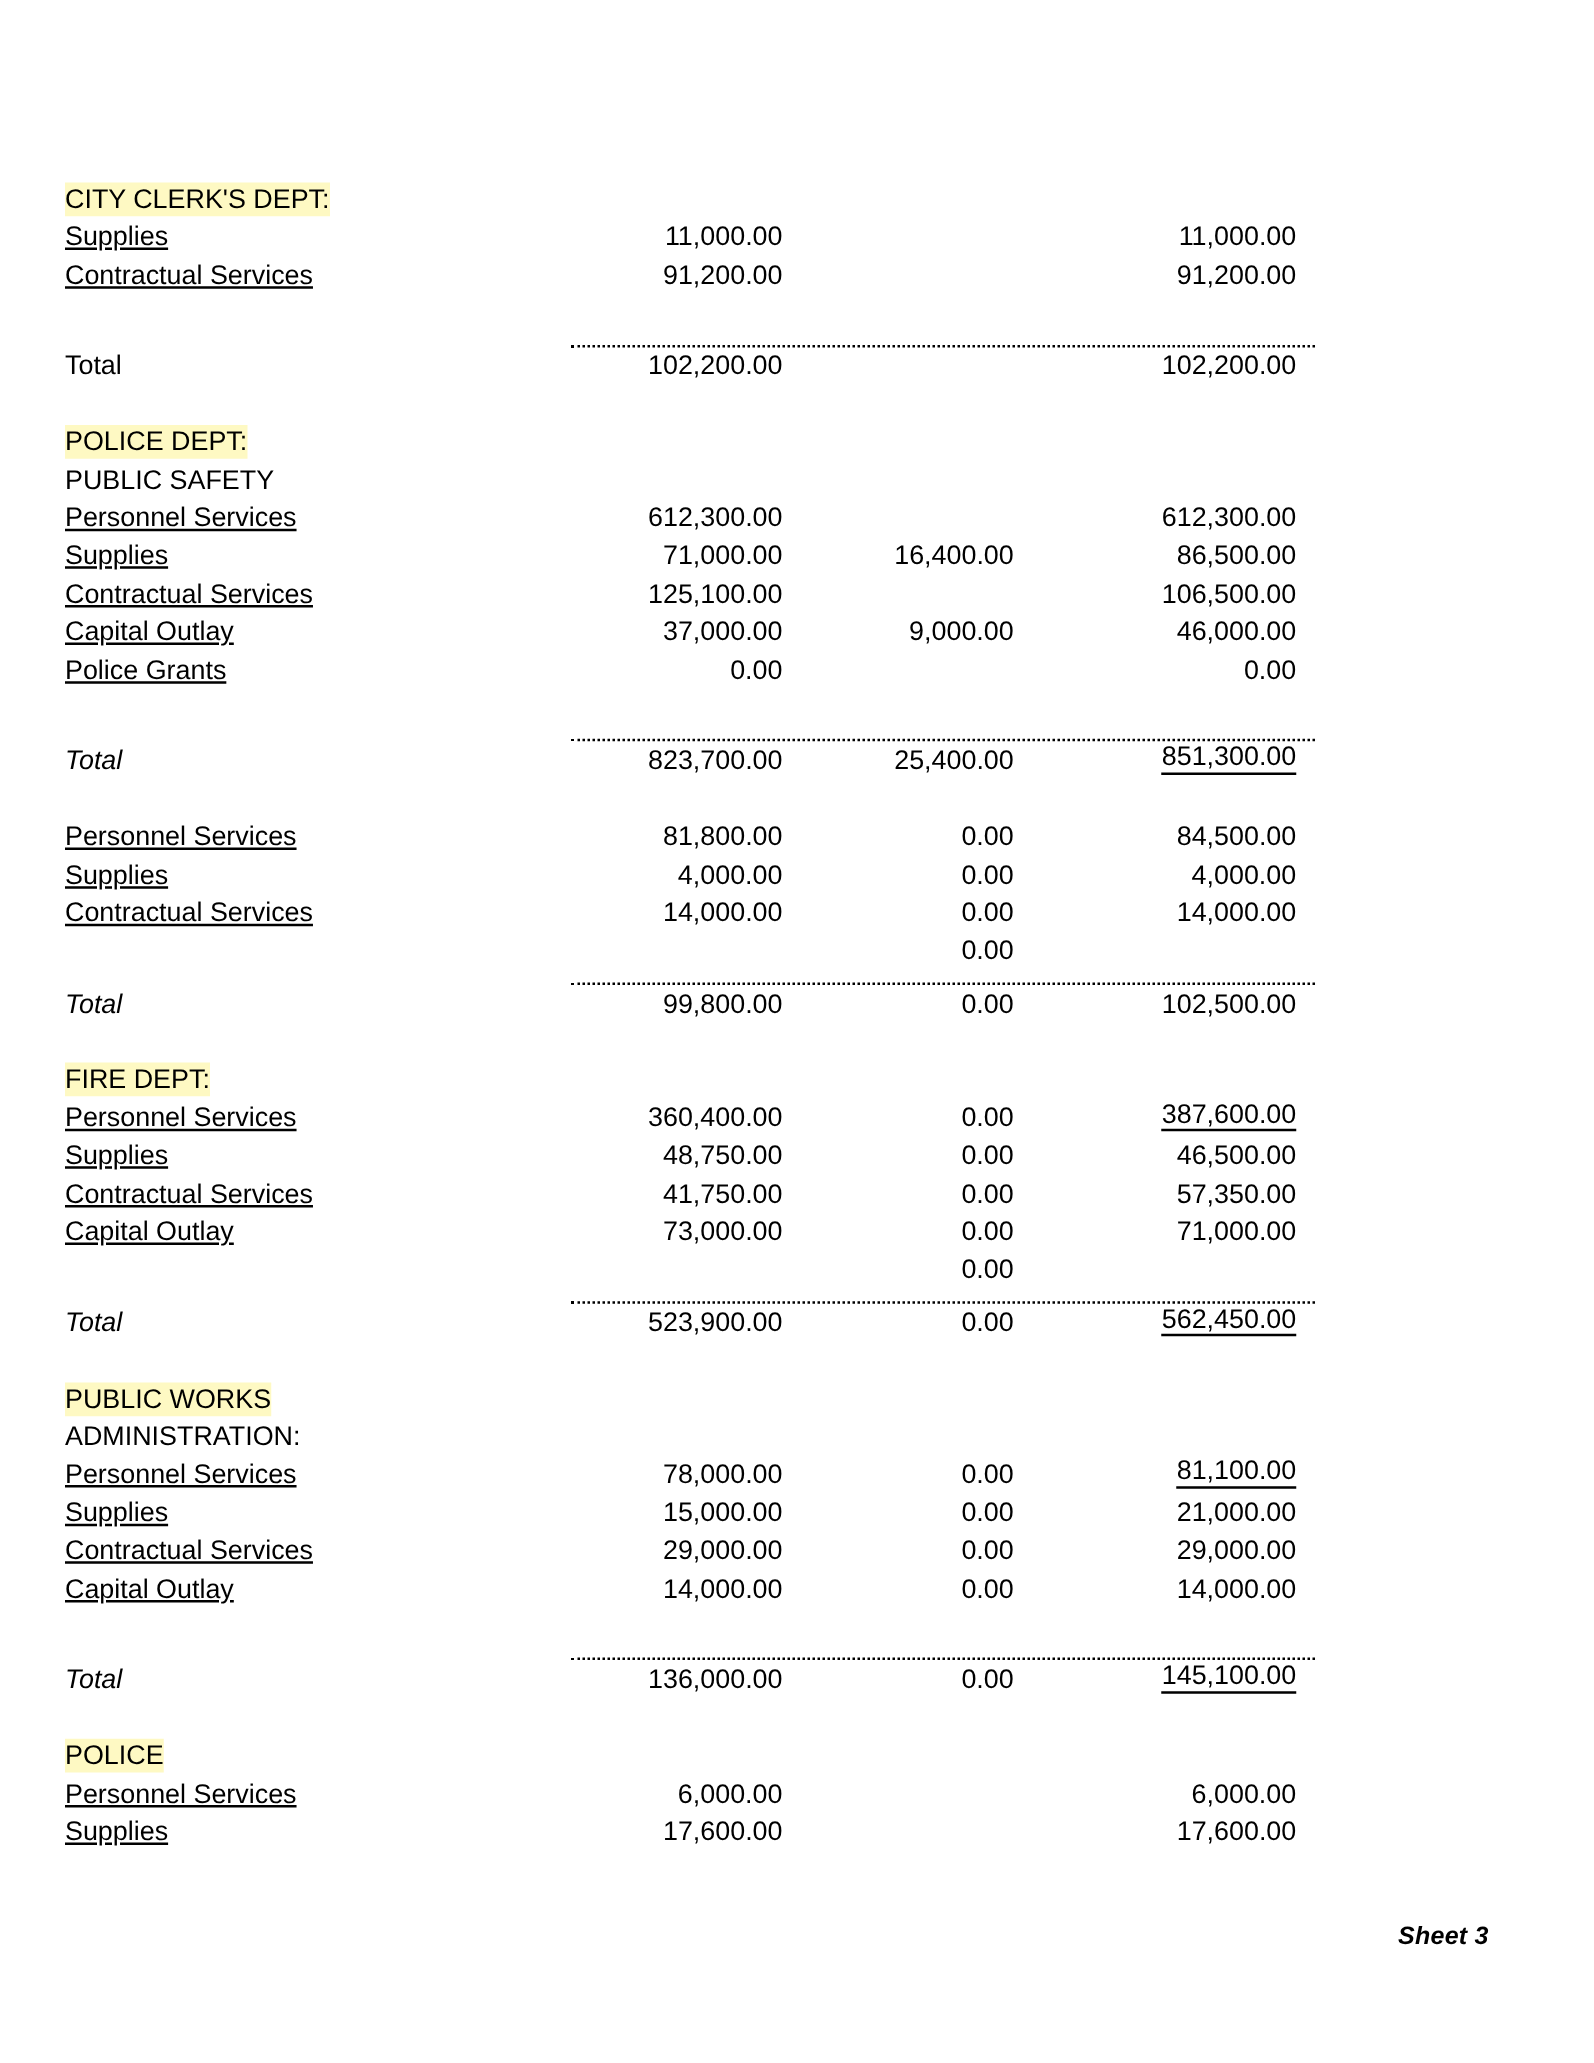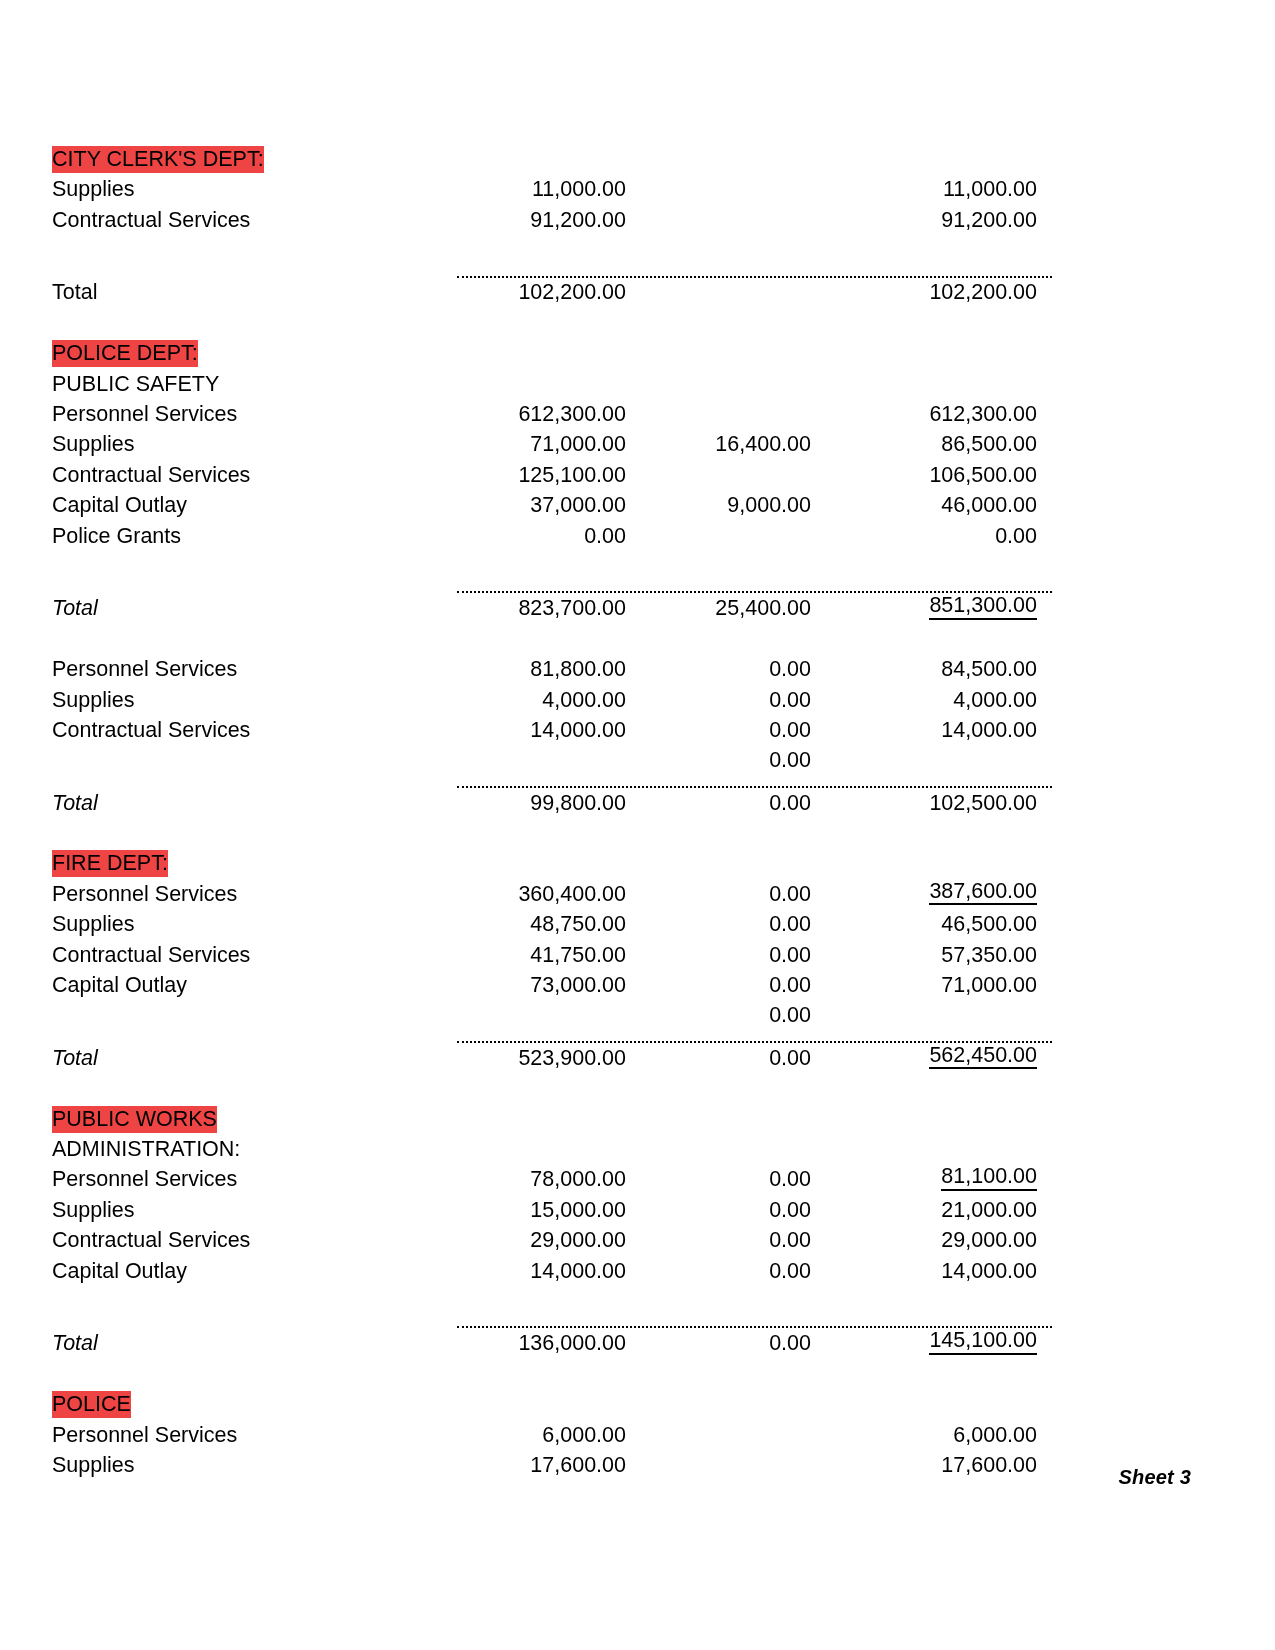--- a/index.html
+++ b/index.html
@@ -58,26 +58,26 @@
   td.num {
     text-align: right;
     padding-right: 0;
   }
   td.num.col-a { padding-right: 16px; }
   td.num.col-b { padding-right: 16px; }
   td.num.col-c { padding-right: 15px; }
 
   
   .ind0 { padding-left: 0px; }
-  .ind1 { padding-left: 37px; }
+  .ind1 { padding-left: 37px; text-decoration: underline; }
   .ind2 { padding-left: 48px; }
 
   
   .hl {
-    background: #ef4444;
+    background: #fef9c3;
     padding: 1px 0 2px 0;
   }
 
   .italic { font-style: italic; }
 
   
   .uline {
     display: inline-block;
     border-bottom: 2.5px solid #000;
     padding-bottom: 1px;
@@ -93,21 +93,21 @@
     margin: 0;
     position: relative;
     top: 4px;
   }
 
   tr.spacer td { height: 30.4px; }
 
   .footer {
     position: absolute;
     right: 84px;
-    top: 1466px;
+    top: 1538px;
     font-size: 20px;
     font-weight: bold;
     font-style: italic;
     letter-spacing: 0.2px;
   }
 </style>
 </head>
 <body>
 
 <div class="page">

